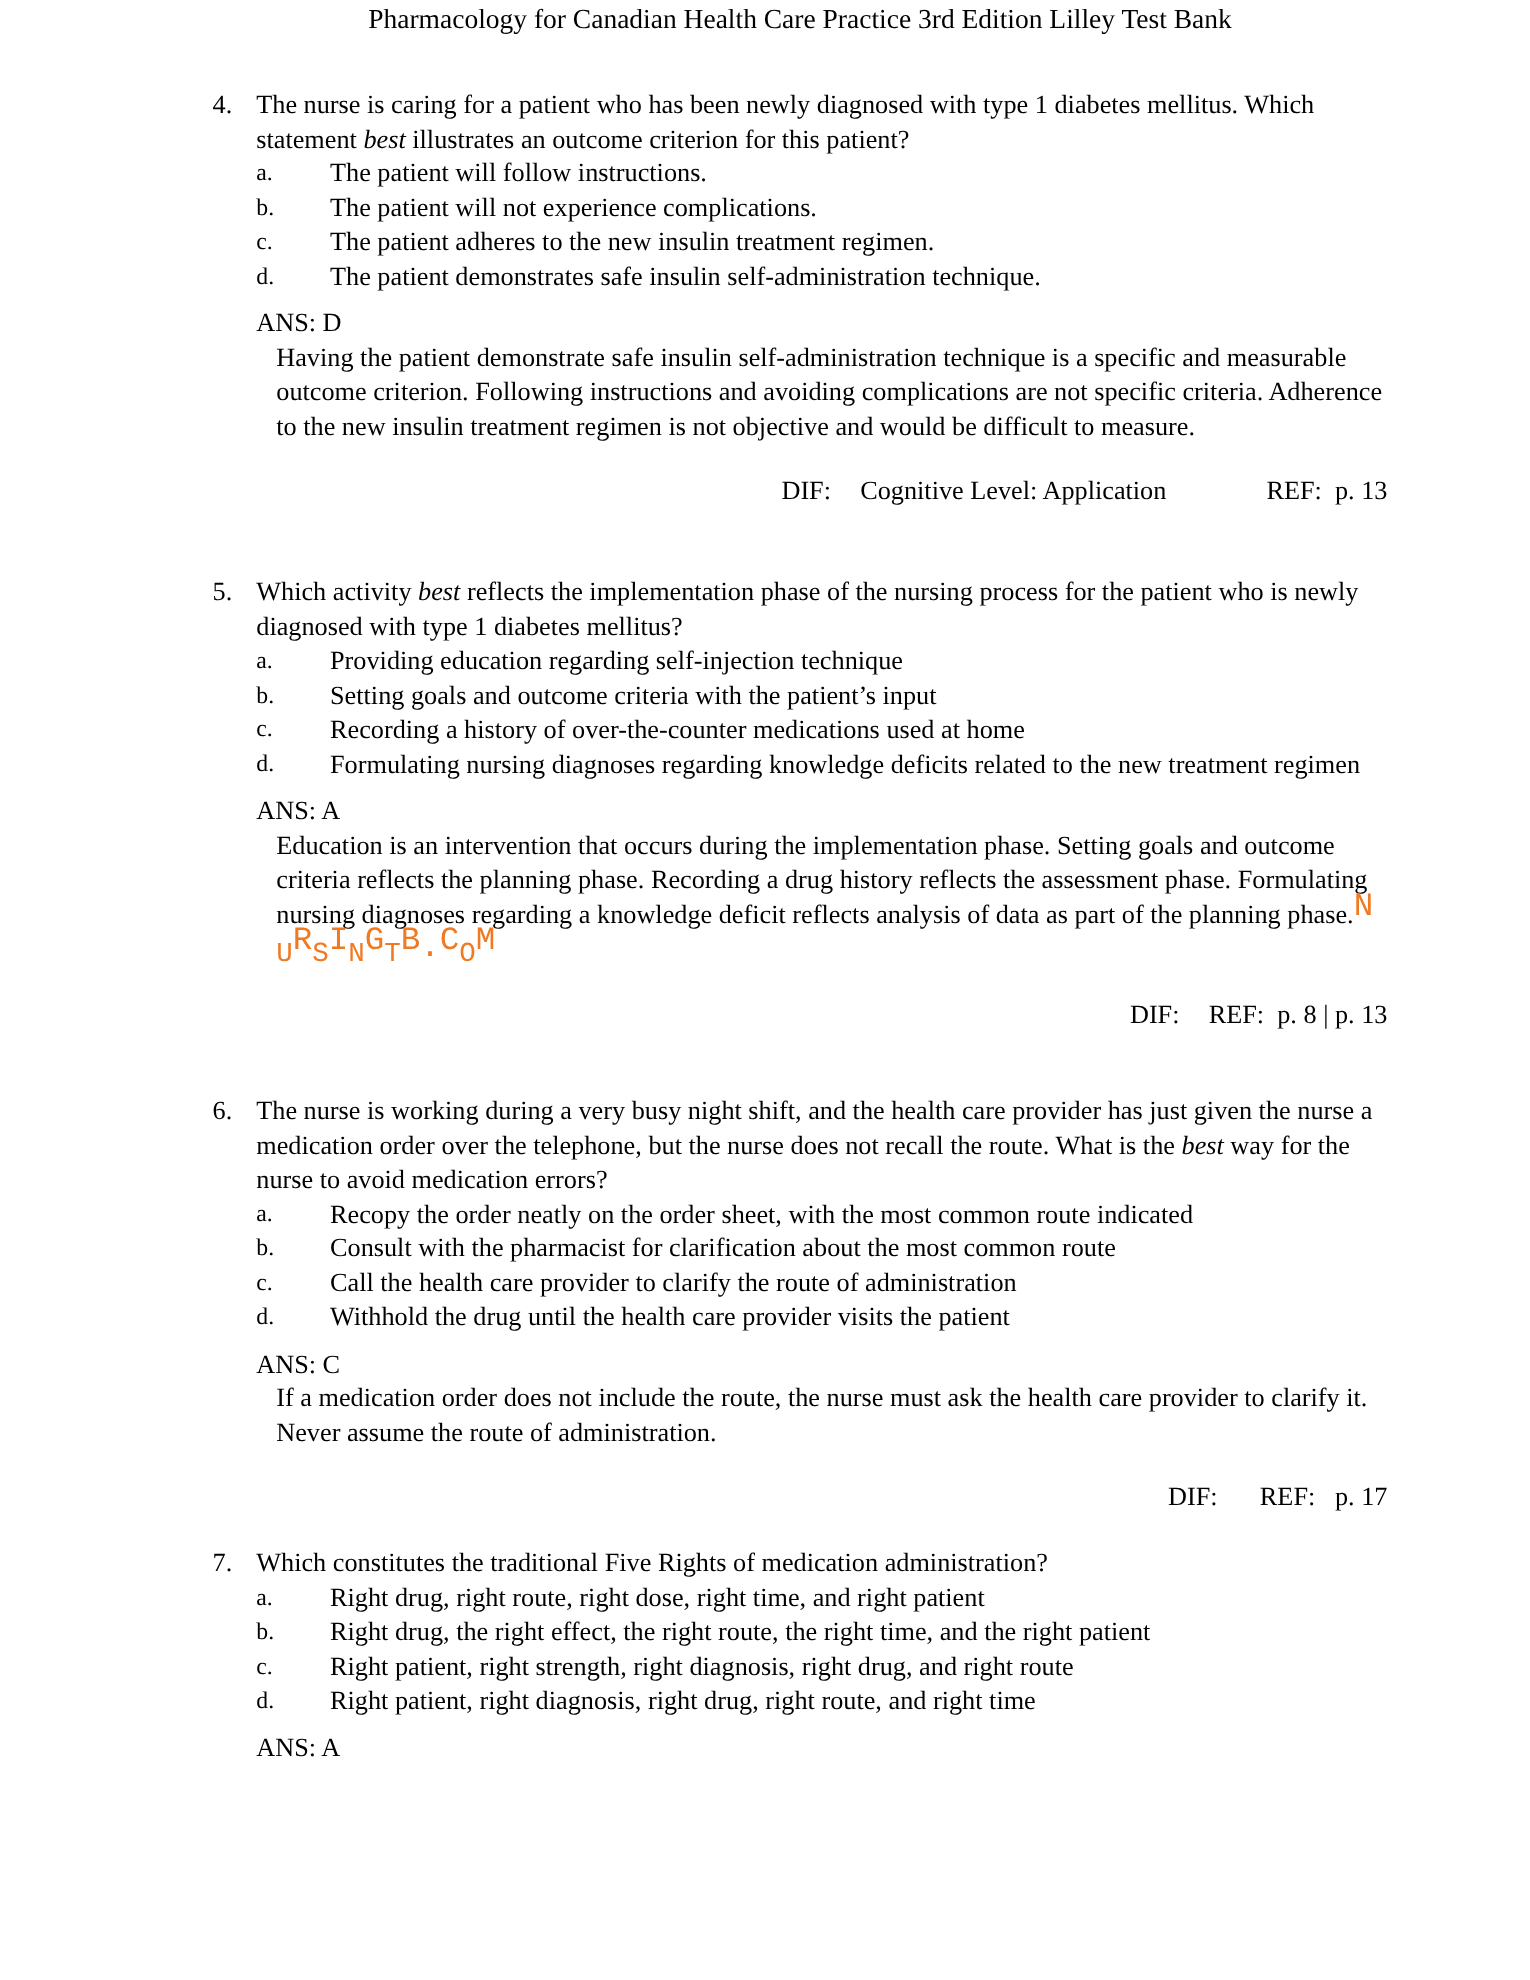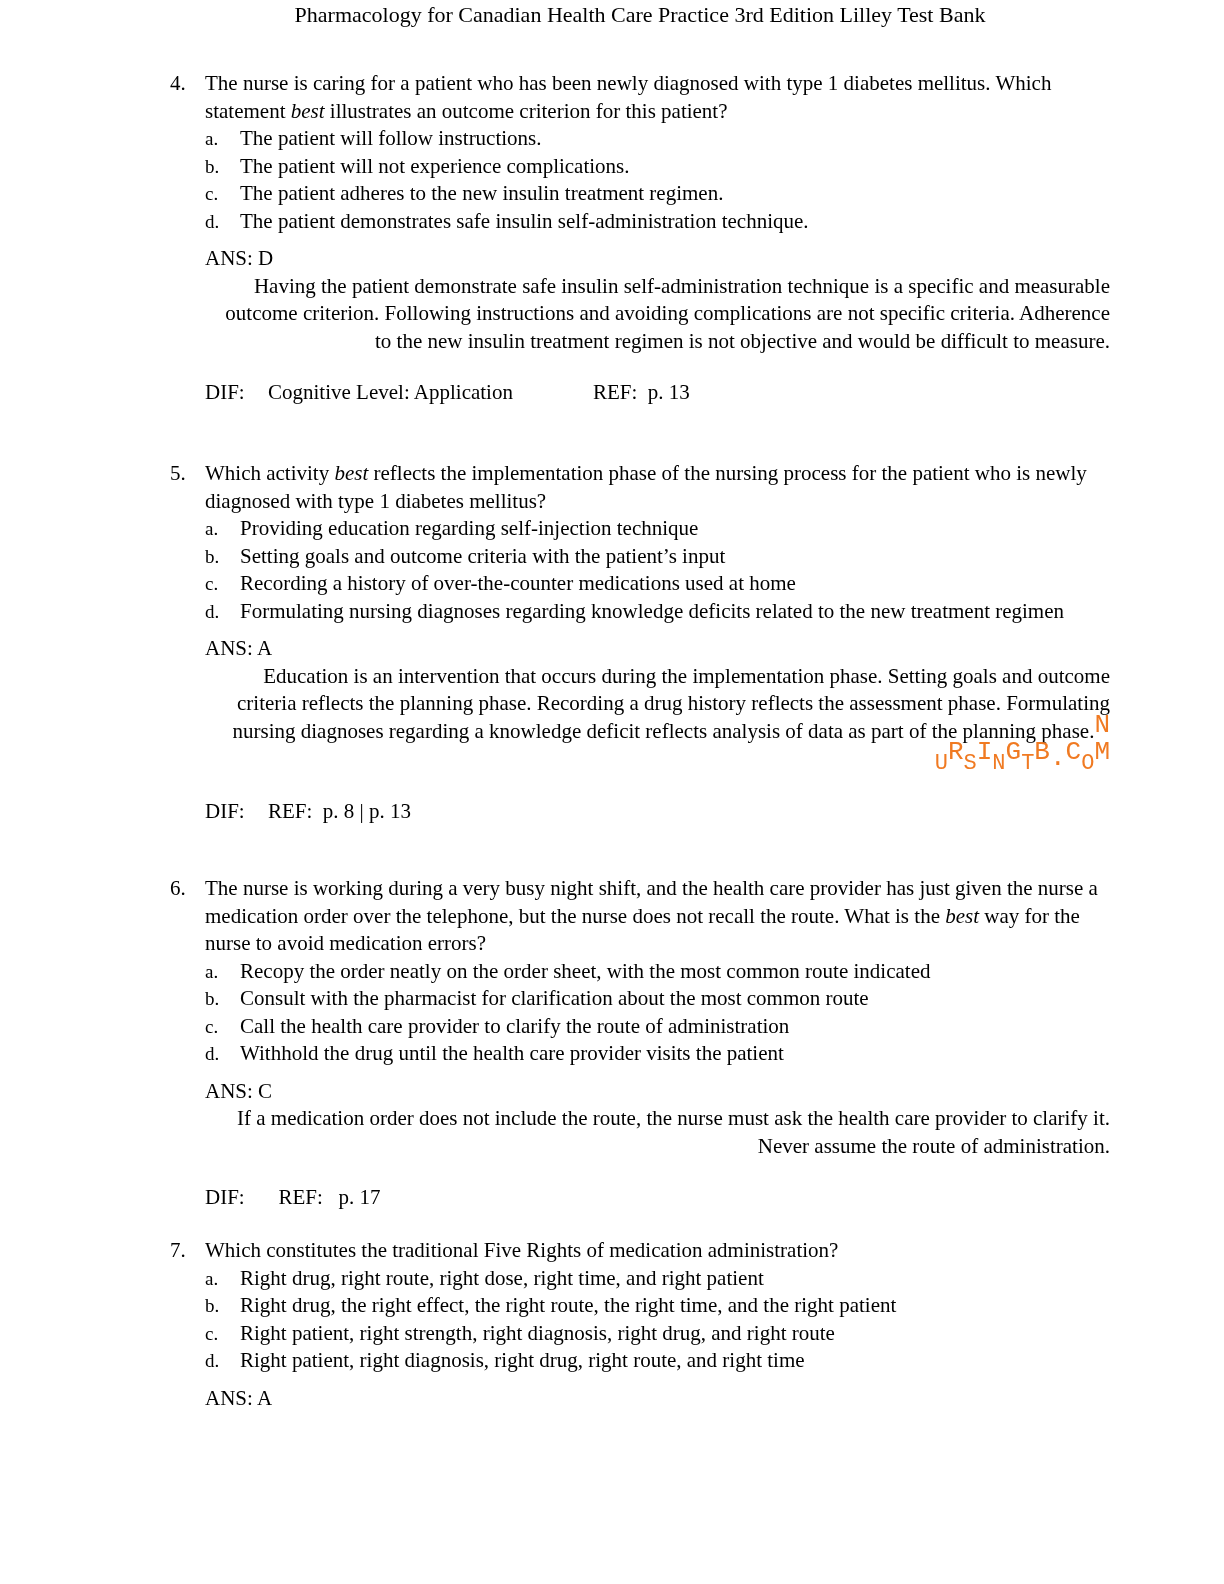--- a/index.html
+++ b/index.html
@@ -7,24 +7,24 @@
          font-family: "Liberation Serif", serif; color: #000; }
   .page { position: absolute; left: 0; top: 0; width: 1224px; height: 1584px; }
   .header { position: absolute; top: 2px; left: 0; width: 1210px; text-align: center; font-size: 22px; padding-left: 35px; }
   .q { position: absolute; left: 170px; width: 940px; font-size: 21px; line-height: 27.5px; }
   .stem { display: flex; }
   .qnum { width: 35px; flex: none; }
   .qtext { flex: 1; }
   .opts { margin-left: 35px; }
   .opt { display: flex; }
   .olet { width: 35px; flex: none; font-size: 19px; }
-  .otext { flex: 1; }
+  .otext { flex: 1; margin-left: 24px; }
   .ans { margin-left: 35px; margin-top: 10px; }
-  .rat { margin-left: 51px; text-align: right; }
-  .dif { margin-left: 35px; margin-top: 24px; display: flex; white-space: pre; }
+  .rat { margin-left: 51px; }
+  .dif { margin-left: 35px; margin-top: 24px; display: flex; white-space: pre; justify-content: flex-end; }
   .dif .lbl { width: 63px; }
   .dif .lvl { width: 325px; }
   .wm { color: #f07a22; font-family: "Liberation Mono", monospace; font-size: 26px; }
   .wm span { display: inline-block; }
   .up { position: relative; top: -6px; }
   .dn { position: relative; top: 4px; font-size: 22px; }
 </style>
 </head>
 <body>
 

